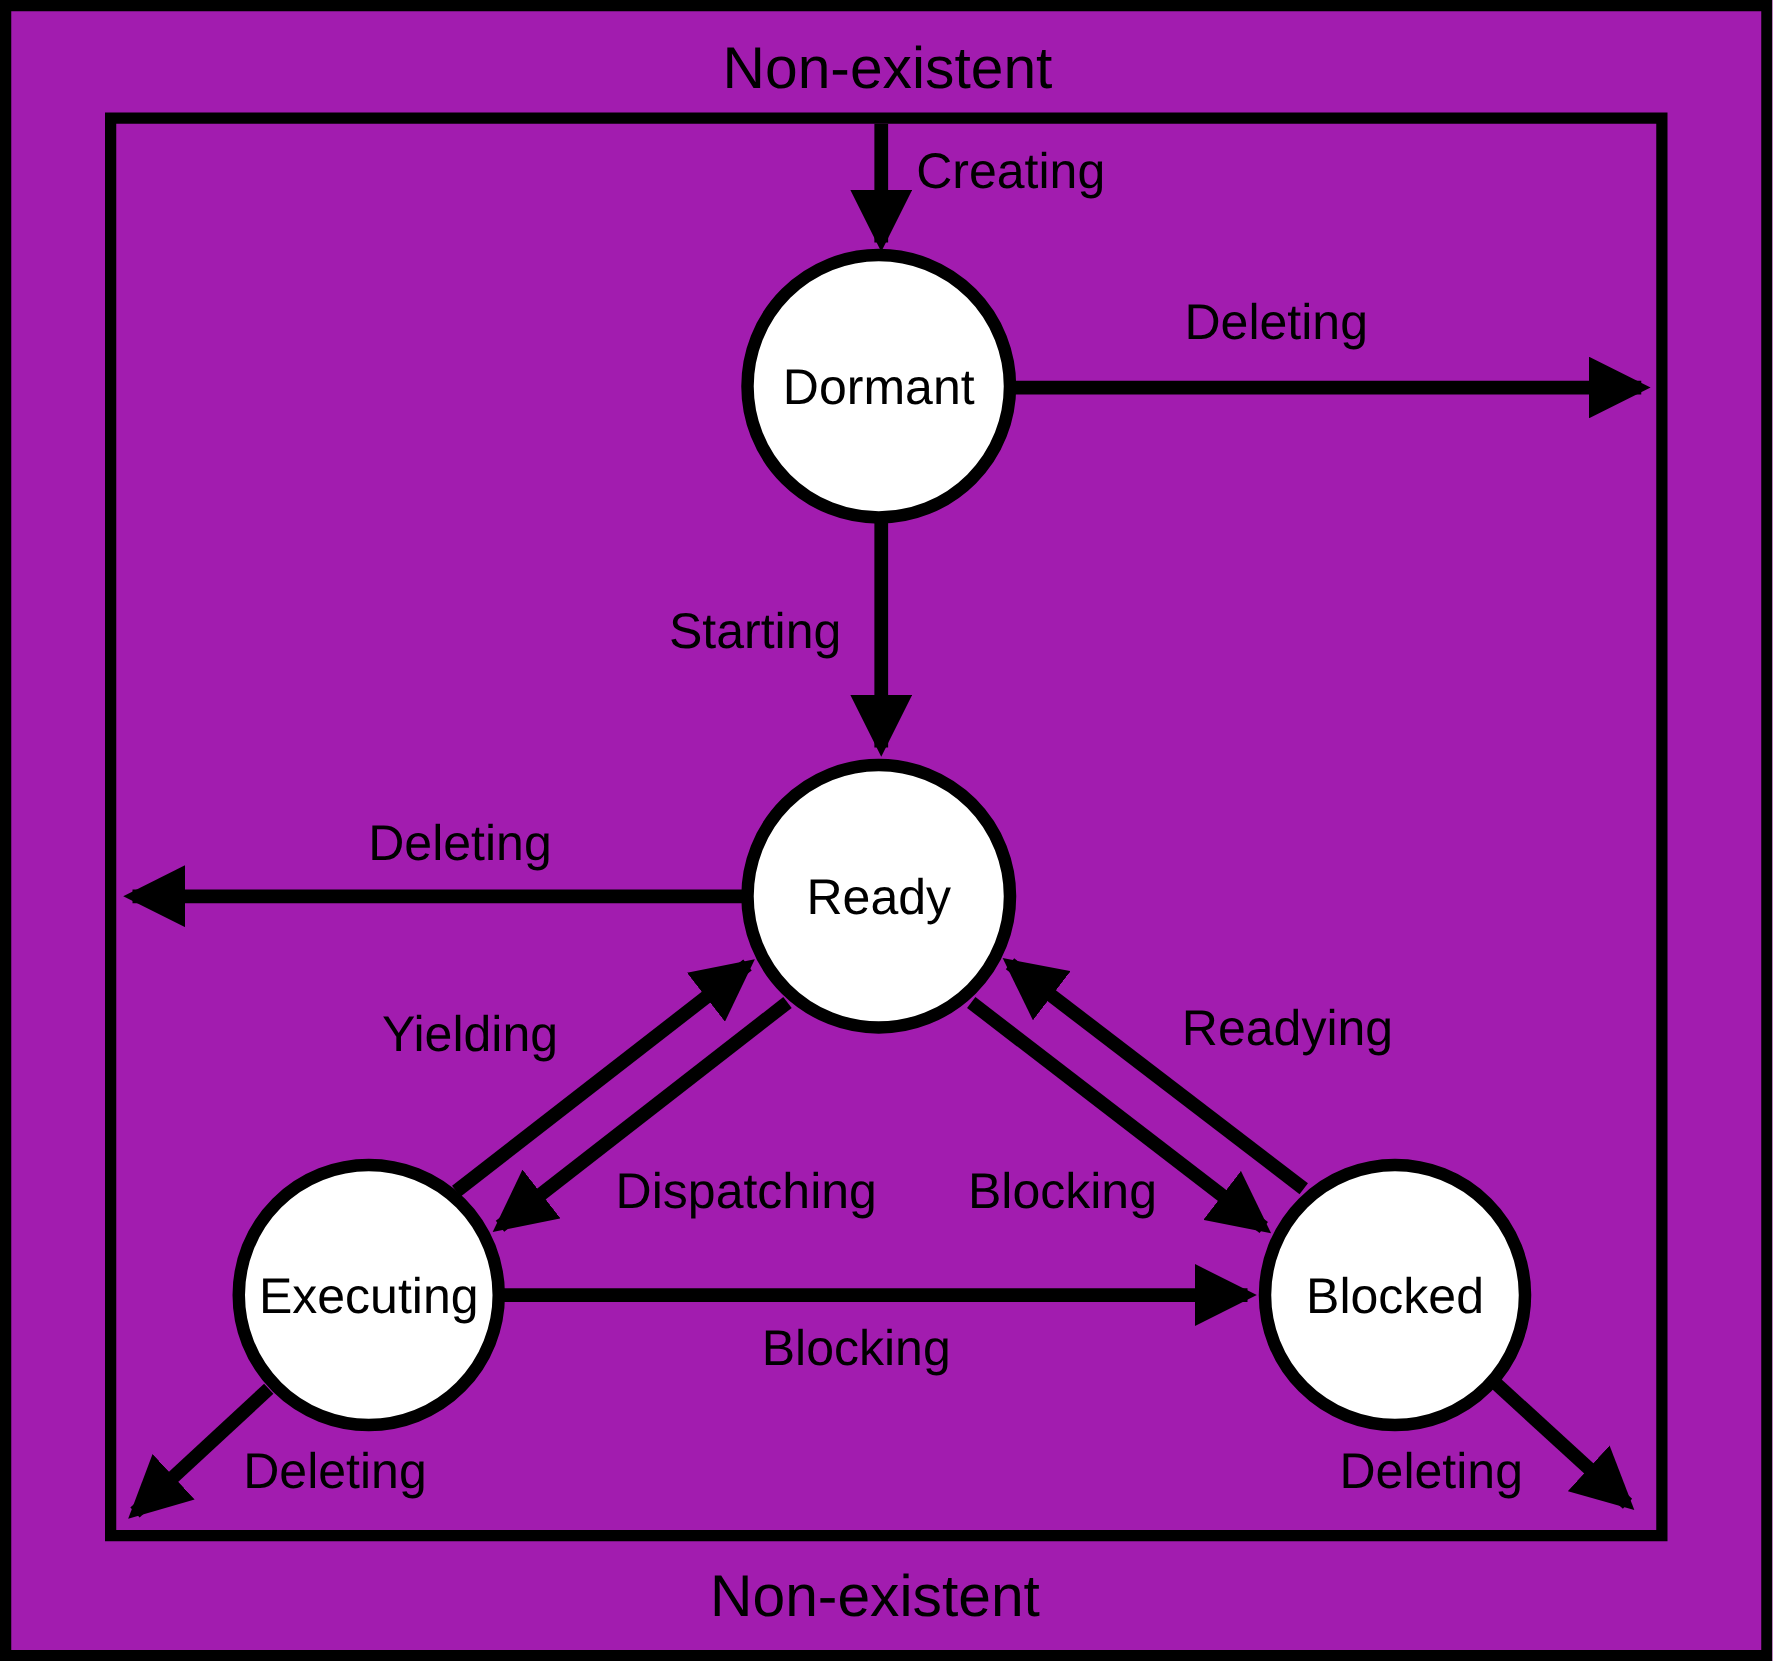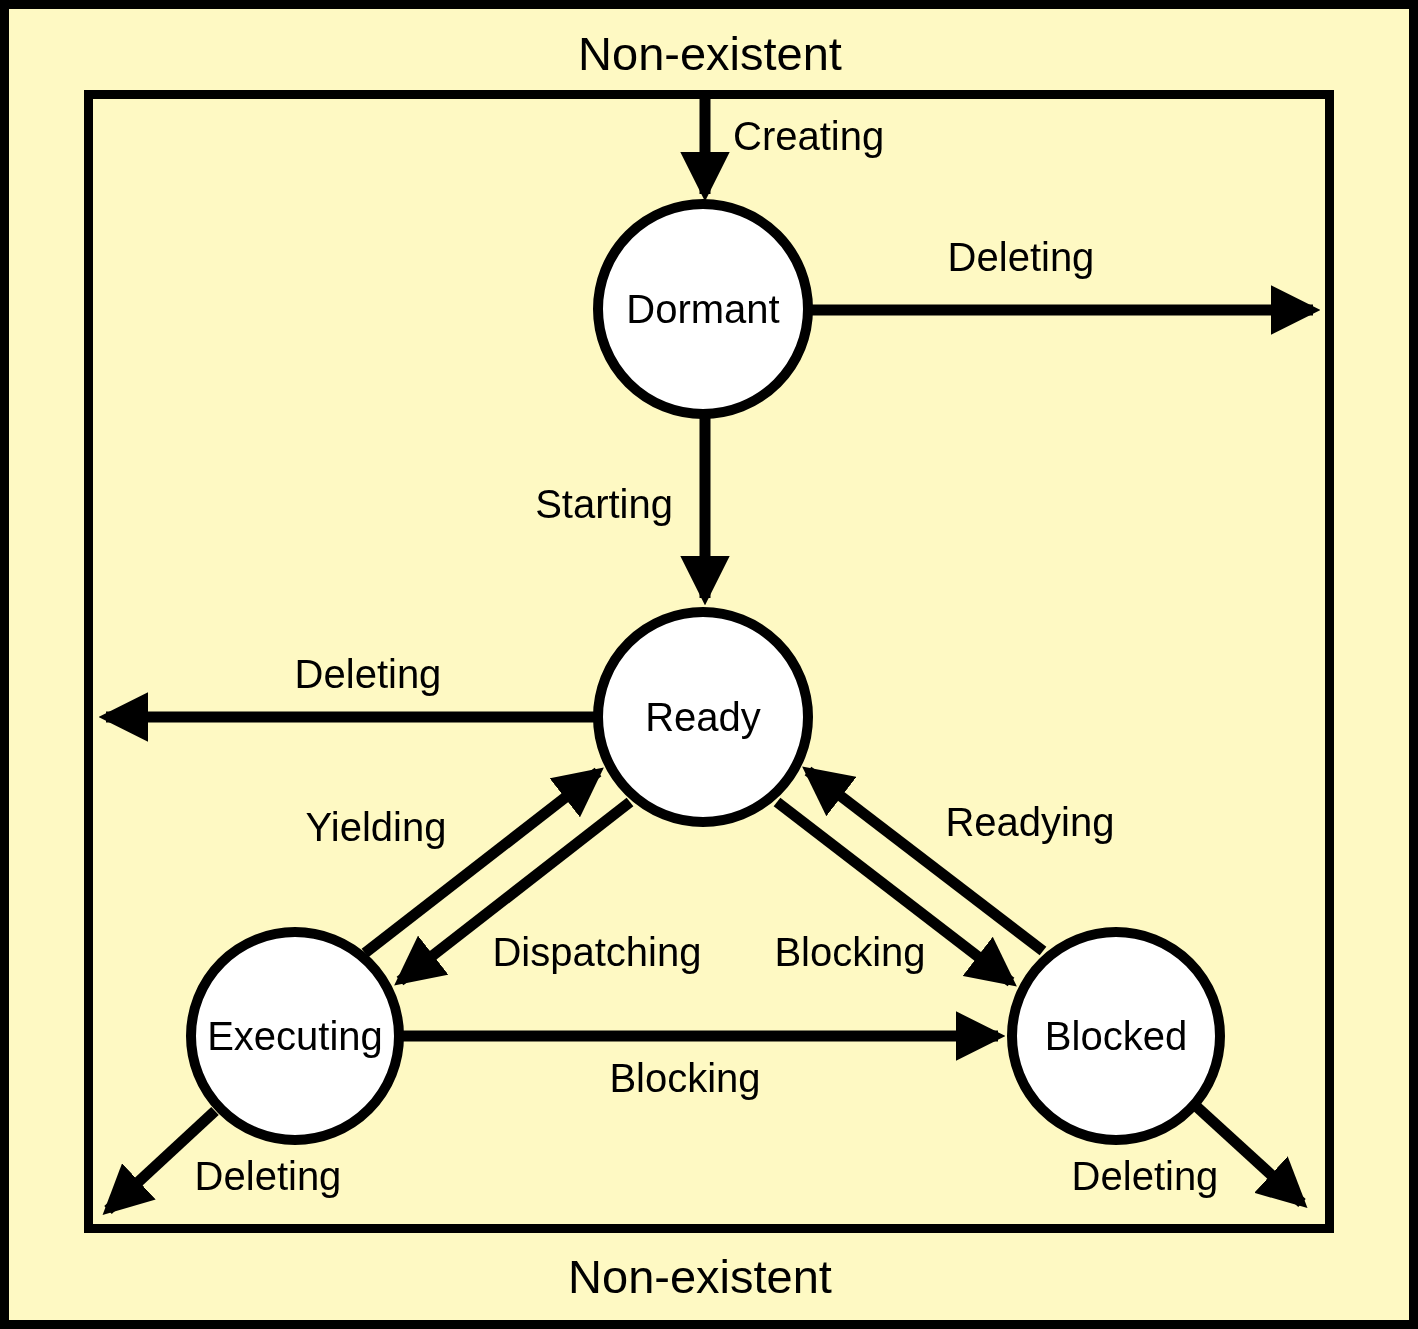--- a/index.html
+++ b/index.html
@@ -4,21 +4,21 @@
 <style>
   html, body {
     margin: 0;
     padding: 0;
     background: #ffffff;
   }
   .canvas {
     width: 1418px;
     height: 1329px;
     position: relative;
-    background: #fef9c3;
+    background: #a21caf;
   }
   svg text {
     font-family: "Liberation Sans", sans-serif;
     fill: #000000;
   }
   .outer-label { font-size: 47px; }
   .state-label { font-size: 40px; }
   .edge-label  { font-size: 40px; }
   .shape {
     stroke: #000000;

